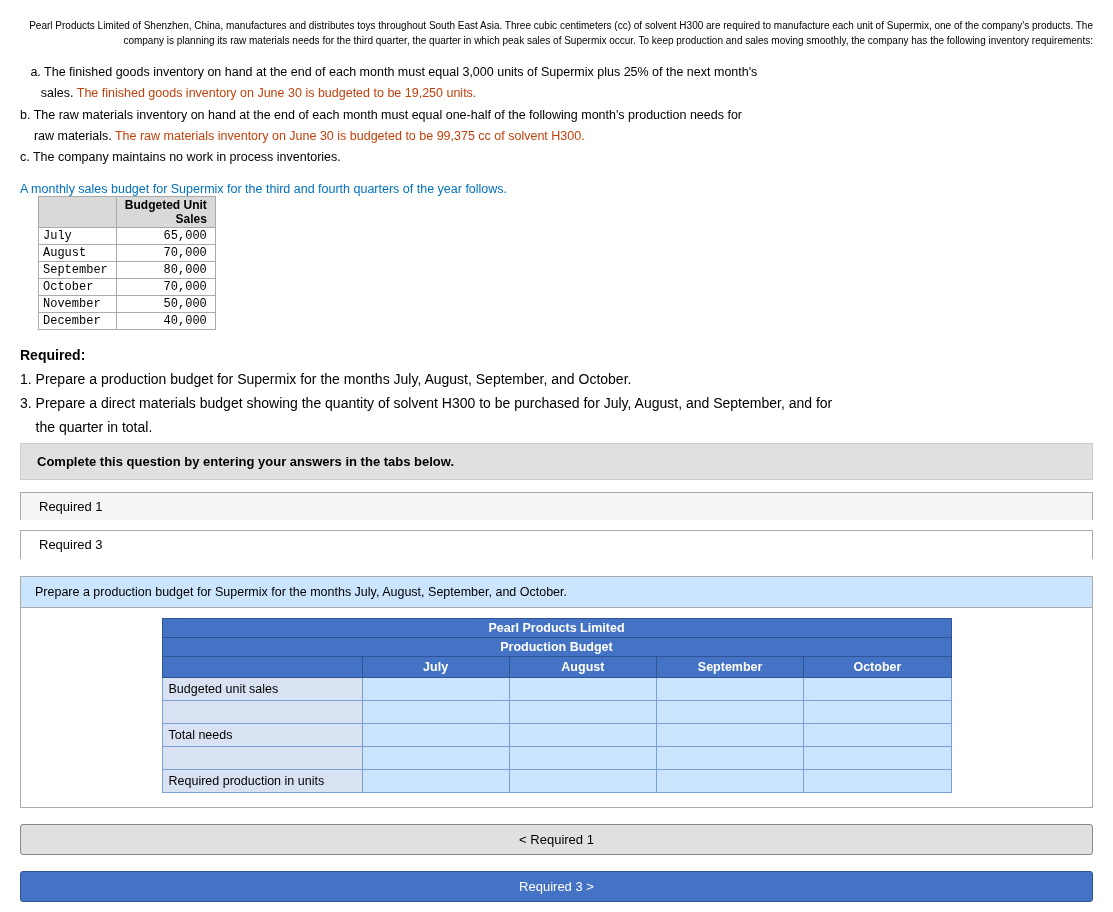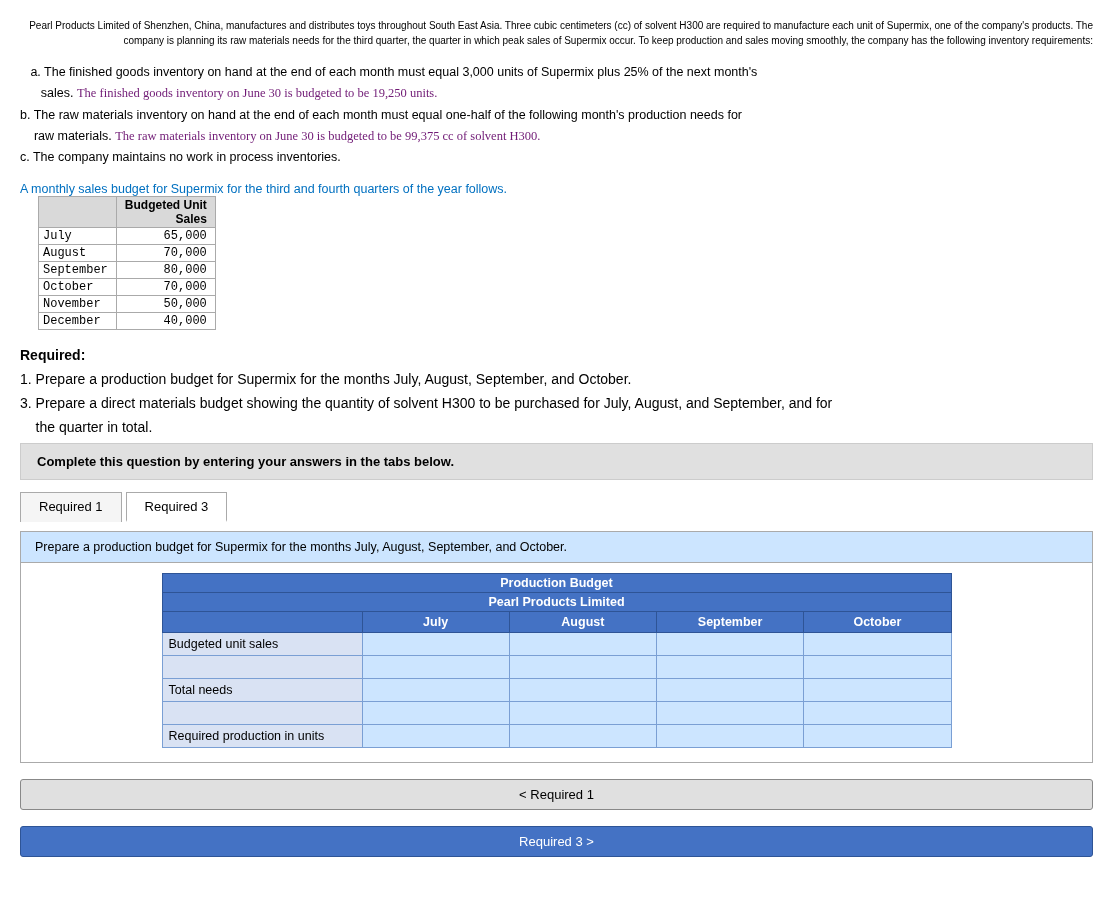--- a/index.html
+++ b/index.html
@@ -17,22 +17,21 @@
       line-height: 1.5;
       margin-bottom: 14px;
       text-align: right;
     }
     .list-section {
       font-size: 12.5px;
       line-height: 1.7;
       margin-bottom: 14px;
     }
     .list-section .blue-text {
-      color: #701a75;
-      font-family: Liberation Serif, serif;
+      color: #c2410c;
     }
     .monthly-sales-label {
       font-size: 12.5px;
       color: #0070c0;
     }
     .sales-table {
       border-collapse: collapse;
       font-size: 12px;
       margin-bottom: 14px;
       margin-left: 18px;
@@ -60,22 +59,23 @@
     .complete-banner {
       background: #e0e0e0;
       padding: 10px 16px;
       font-size: 13px;
       font-weight: bold;
       margin-bottom: 12px;
       border: 1px solid #ccc;
     }
     .tabs-row {
       display: flex;
-      gap: 4px;
-      margin-bottom: 9px;
+      gap: 10px;
+      margin-bottom: 16px;
+      flex-direction: column;
     }
     .tab {
       padding: 6px 18px;
       border: 1px solid #aaa;
       background: #f5f5f5;
       cursor: pointer;
       font-size: 13px;
       border-bottom: none;
     }
     .tab.active {
@@ -233,24 +233,24 @@
   </div>
 </div>
 
 <div class="tab-content">
   <div class="tab-description">Prepare a production budget for Supermix for the months July, August, September, and October.</div>
 
   <div class="budget-table-container">
     <table class="budget-table">
       <tbody>
         <tr class="title-row">
+          <td colspan="5">Pearl Products Limited</td>
+        </tr>
+        <tr class="title-row">
           <td colspan="5">Production Budget</td>
-        </tr>
-        <tr class="title-row">
-          <td colspan="5">Pearl Products Limited</td>
         </tr>
         <tr class="header-row">
           <td style="text-align:left;min-width:200px;"></td>
           <td>July</td>
           <td>August</td>
           <td>September</td>
           <td>October</td>
         </tr>
 
         <tr class="data-row">

